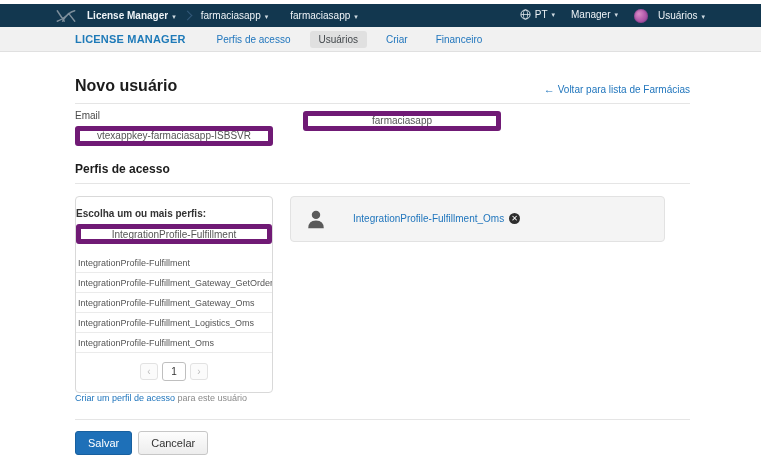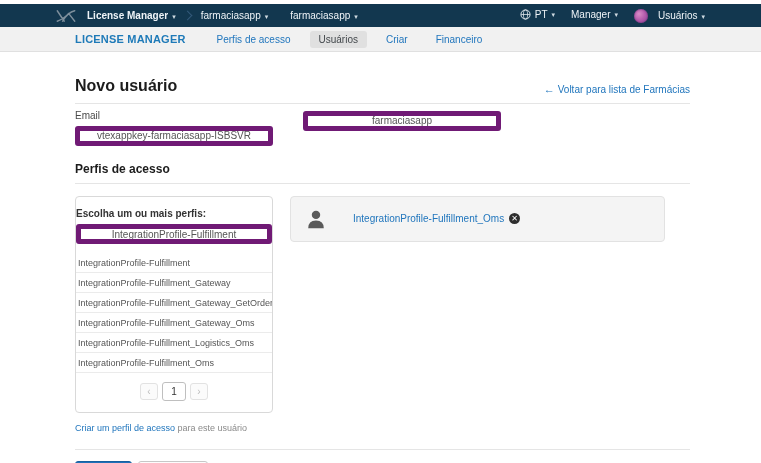--- a/index.html
+++ b/index.html
@@ -71,21 +71,21 @@
   }
   .pager { display:flex; justify-content:center; align-items:center; gap:4px; margin:9px 0 2px; }
   .pg-btn {
     width:18px; height:17px; border:1px solid #e2e2e2; border-radius:3px; background:#fbfbfb;
     color:#bcbcbc; font-size:10px; display:flex; align-items:center; justify-content:center; cursor:pointer;
   }
   .pg-cur {
     width:24px; height:19px; border:1px solid #bfbfbf; border-radius:3px; background:#fff;
     color:#333; font-size:10px; display:flex; align-items:center; justify-content:center; cursor:pointer;
   }
-  .create-link { margin-top:10px; font-size:9px; }
+  .create-link { margin-top:0; font-size:9px; }
   .create-link a { color:#2176bd; text-decoration:none; cursor:pointer; }
   .create-link .suffix { color:#8a8a8a; }
   .selected-panel {
     flex:0 0 375px; margin-left:17px; height:46px; background:#f4f4f4;
     border:1px solid #e2e2e2; border-radius:4px; display:flex; align-items:center; padding:0 14px;
   }
   .person { width:22px; height:22px; margin-right:26px; flex:0 0 auto; }
   .chip { display:flex; align-items:center; gap:5px; }
   .chip-link { font-size:10px; color:#2176bd; cursor:pointer; }
   .chip-close {
@@ -175,21 +175,20 @@
 
     <div class="section-title">Perfis de acesso</div>
 
     <div class="cols">
 
       <div class="picker">
         <div class="picker-label">Escolha um ou mais perfis:</div>
         <input class="txt" type="text" value="IntegrationProfile-Fulfillment" style="">
         <ul class="options">
           <li>IntegrationProfile-Fulfillment</li>
-          <li>IntegrationProfile-Fulfillment_Gateway</li>
           <li>IntegrationProfile-Fulfillment_Gateway_GetOrder</li>
           <li>IntegrationProfile-Fulfillment_Gateway_Oms</li>
           <li>IntegrationProfile-Fulfillment_Logistics_Oms</li>
           <li>IntegrationProfile-Fulfillment_Oms</li>
         </ul>
         <div class="pager">
           <span class="pg-btn">‹</span>
           <span class="pg-cur">1</span>
           <span class="pg-btn">›</span>
         </div>

